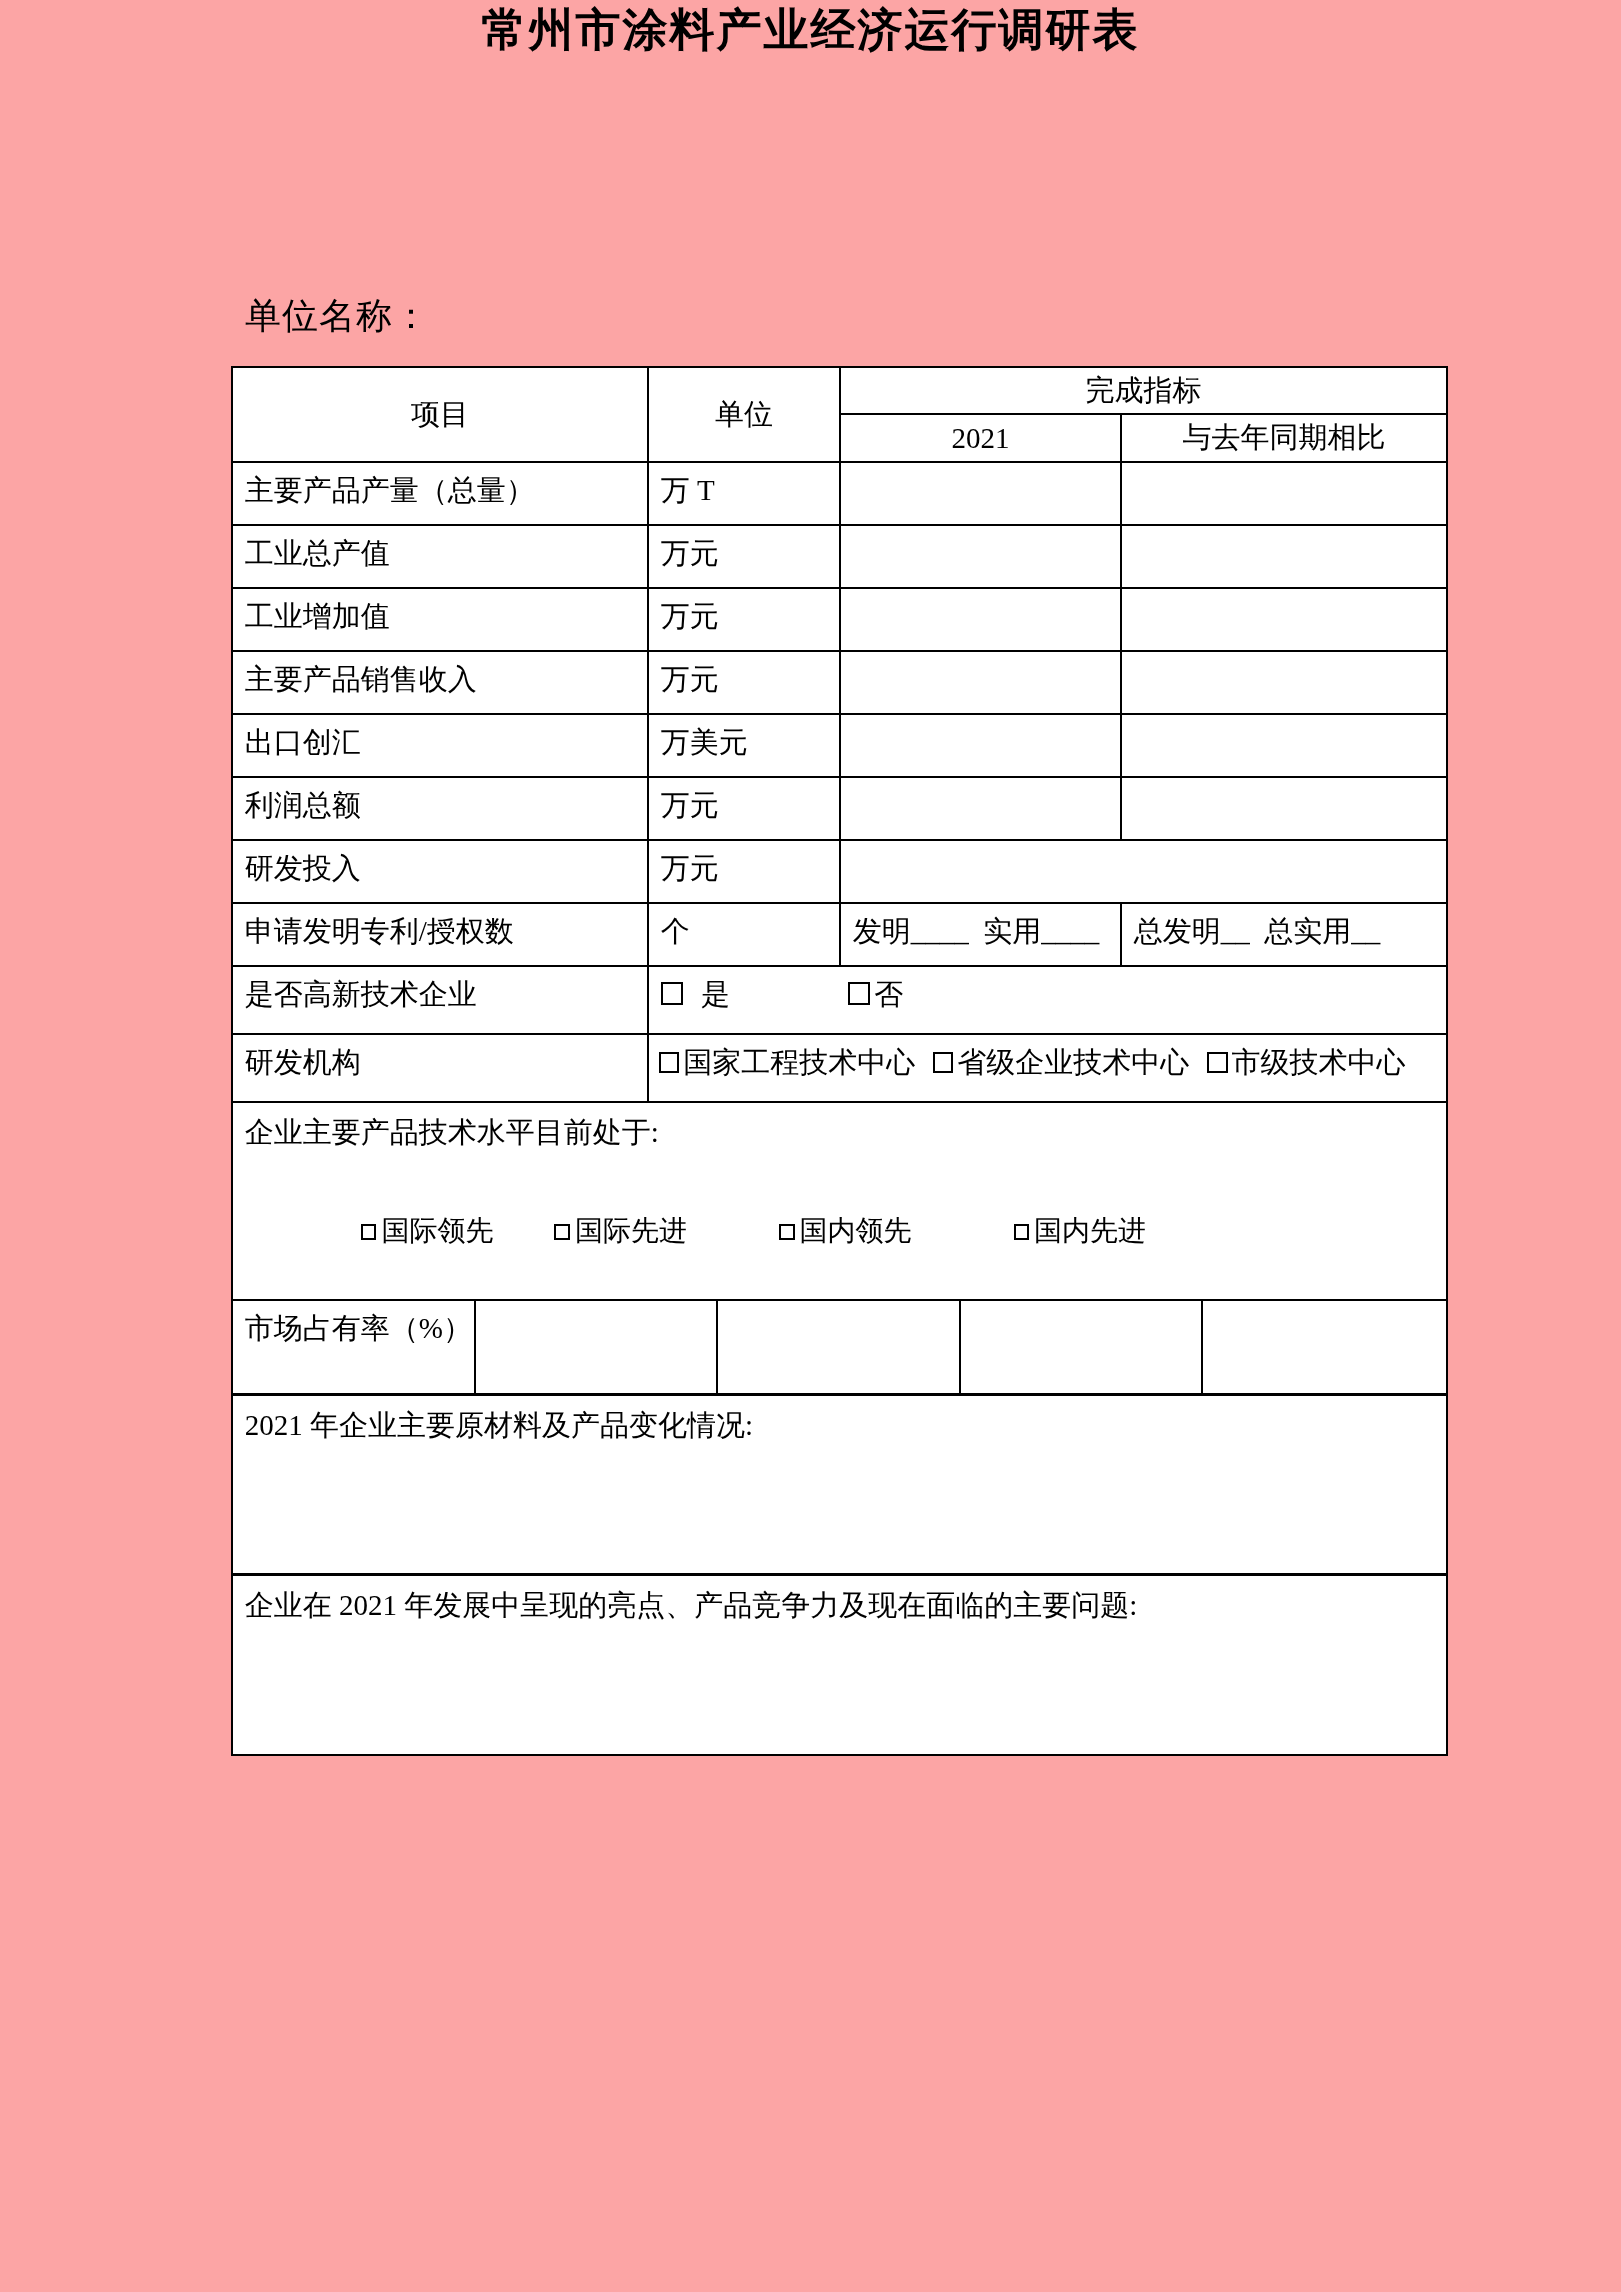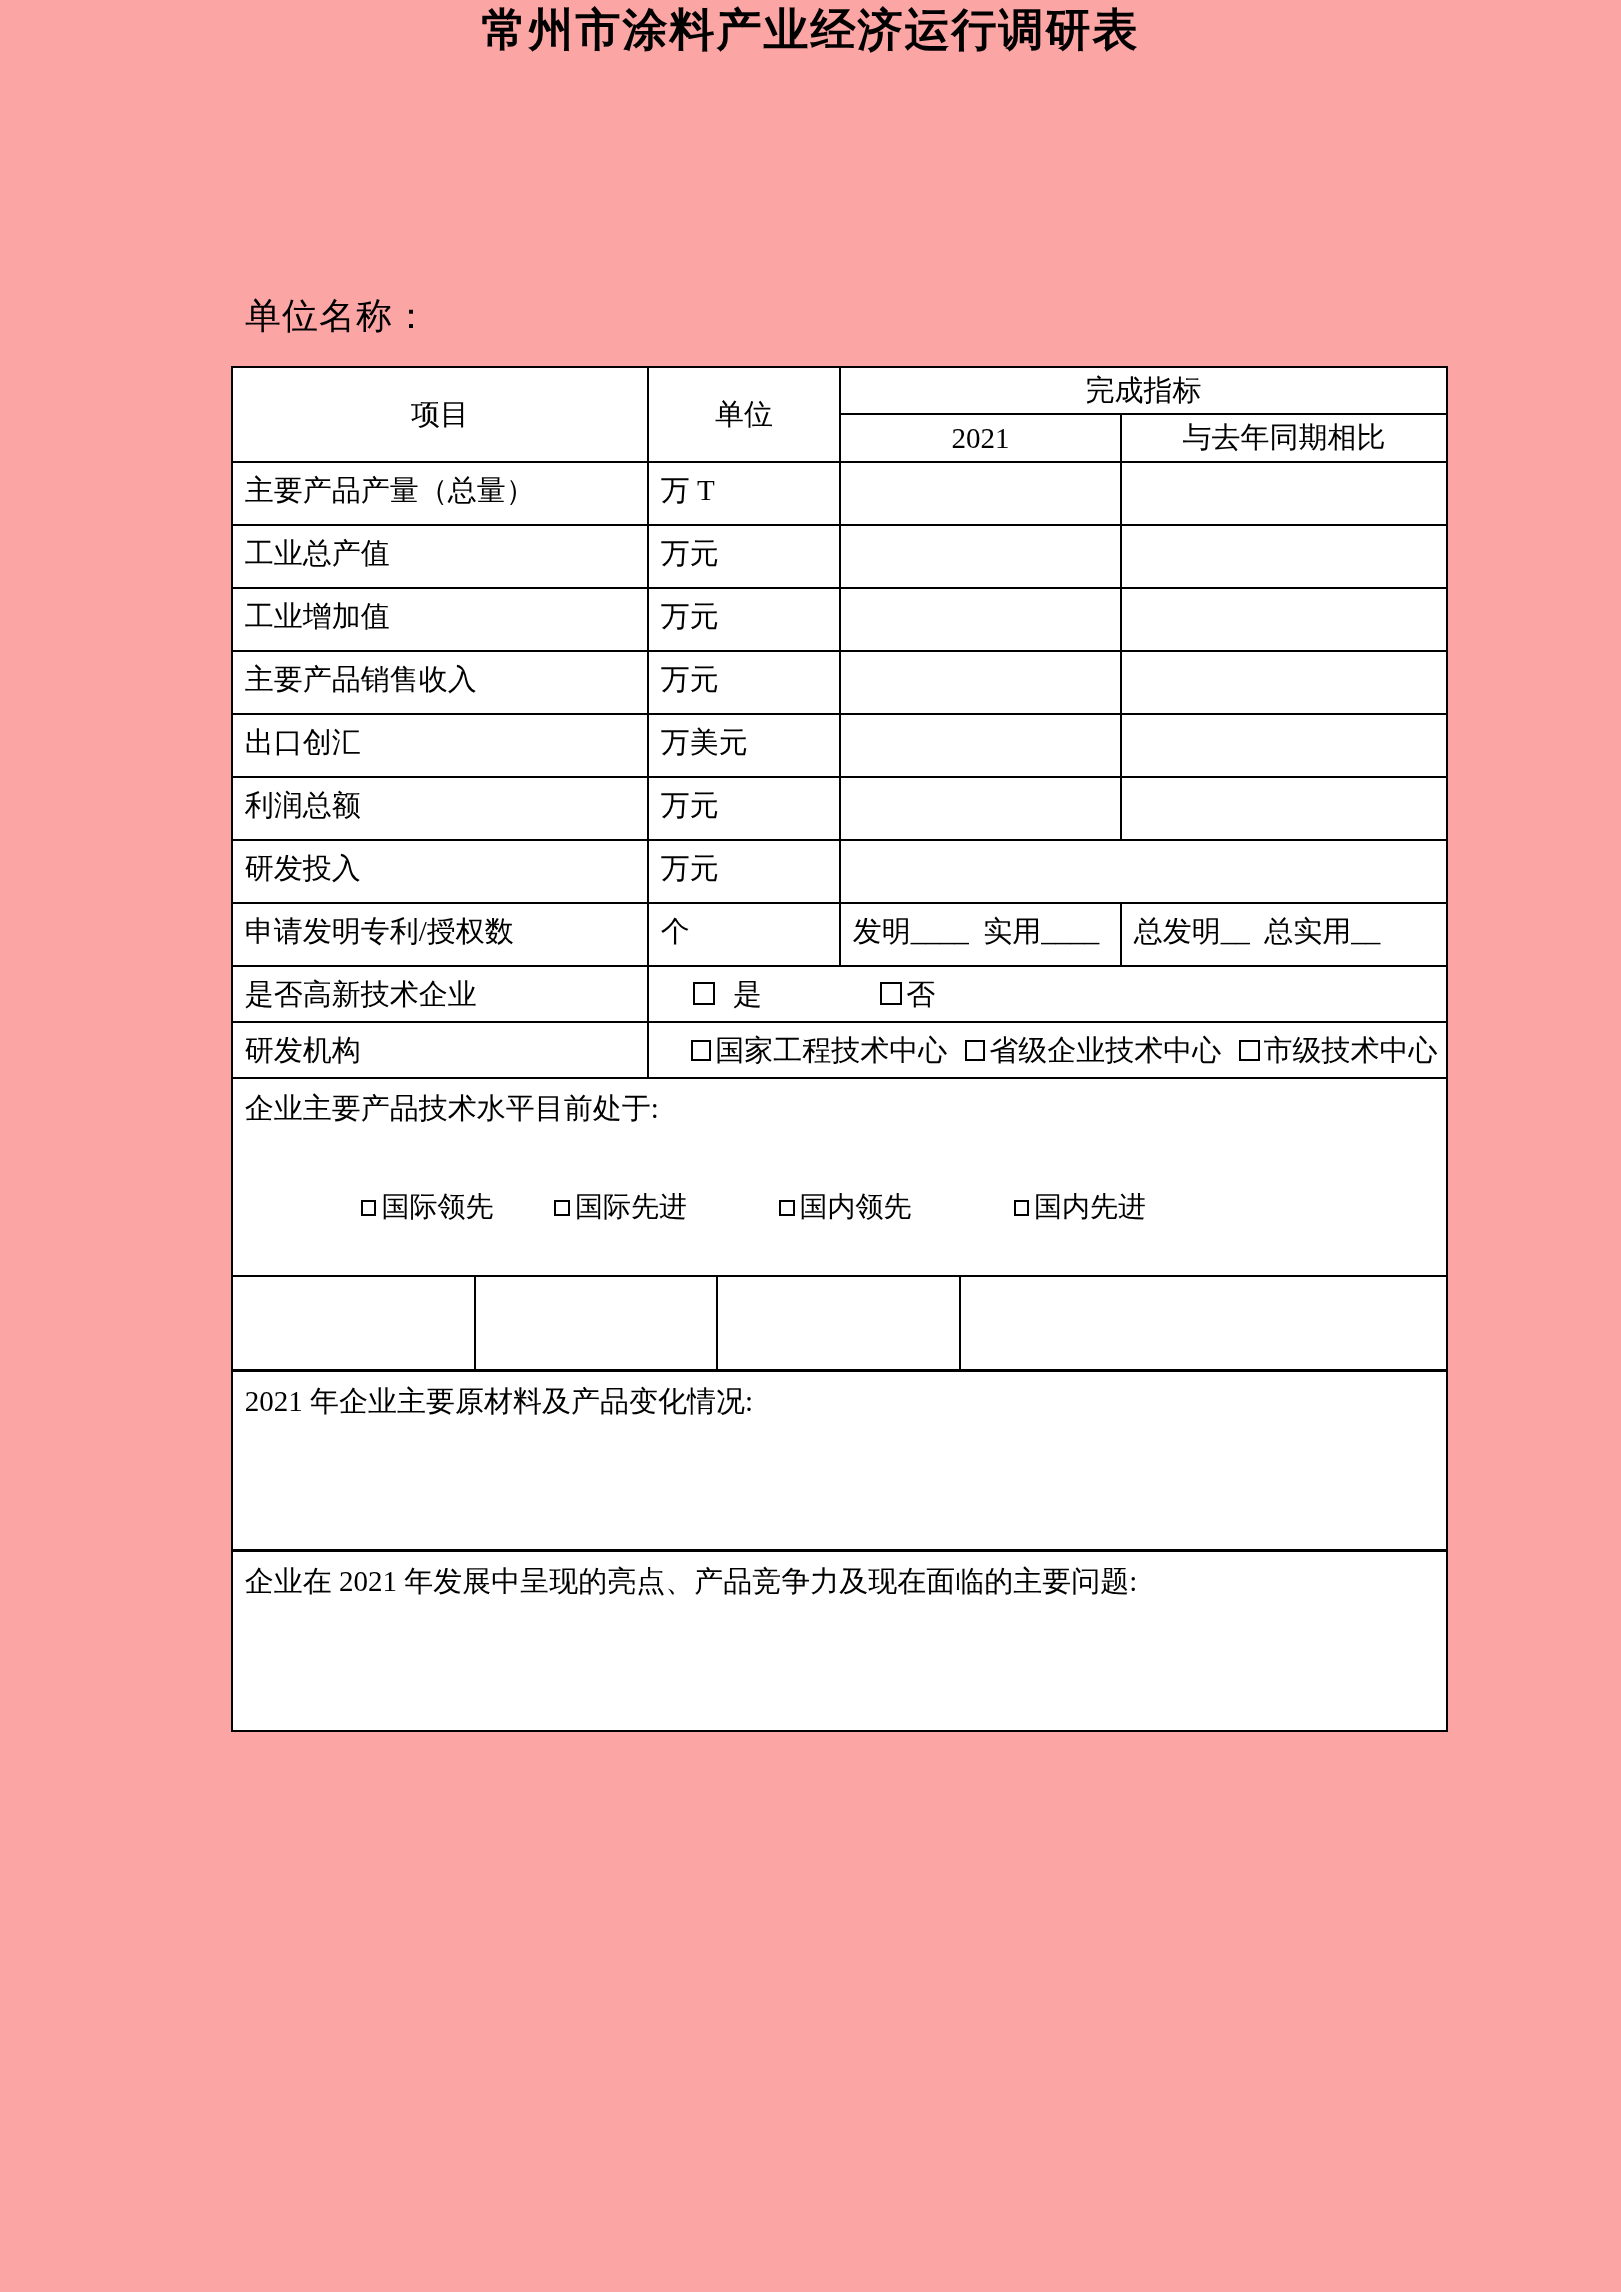--- a/index.html
+++ b/index.html
@@ -41,21 +41,21 @@
 
   
   .hdr { grid-template-columns: 416px 192px 1fr; height: 93px; }
   .hdr-right { display: flex; flex-direction: column; }
   .hdr-top { height: 47px; display: flex; align-items: center; justify-content: center; border-bottom: 2px solid #000; }
   .hdr-bottom { flex: 1; display: grid; grid-template-columns: 281px 1fr; }
 
   
   .r4 { grid-template-columns: 416px 192px 281px 1fr; height: 63px; }
   .r3 { grid-template-columns: 416px 192px 1fr; height: 63px; }
-  .r2 { grid-template-columns: 416px 1fr; height: 56px; gap: 32px; }
+  .r2 { grid-template-columns: 416px 1fr; height: 68px; }
 
   .pre { white-space: pre-wrap; }
 
   
   .cbx {
     display: inline-block; width: 22.5px; height: 22.5px;
     border: 2px solid #000; vertical-align: -1px; background: #fff;
   }
   .cbx-bold { border-width: 2.9px; width: 20.6px; height: 20.6px; vertical-align: -1px; }
   .cbx-sm { width: 15.7px; height: 15.7px; border-width: 2px; vertical-align: 0px; }
@@ -179,20 +179,21 @@
       <div>企业主要产品技术水平目前处于:</div>
       <div class="tech-opts">
         <span class="opt1"><span class="cbx cbx-sm"></span><span>国际领先</span></span>
         <span class="opt2"><span class="cbx cbx-sm"></span><span>国际先进</span></span>
         <span class="opt3"><span class="cbx cbx-sm"></span><span>国内领先</span></span>
         <span class="opt4"><span class="cbx cbx-sm"></span><span>国内先进</span></span>
       </div>
     </div>
 
     <div class="row prow prow-share">
+      <div class="c lab">市场占有率（%）</div>
       <div class="c"></div>
       <div class="c"></div>
       <div class="c"></div>
       <div class="c"></div>
     </div>
 
     <div class="row section sec-a bt-thick" style="display:block;">
       <div>2021 年企业主要原材料及产品变化情况:</div>
     </div>
     <div class="row section sec-b bt-thick" style="display:block;">

